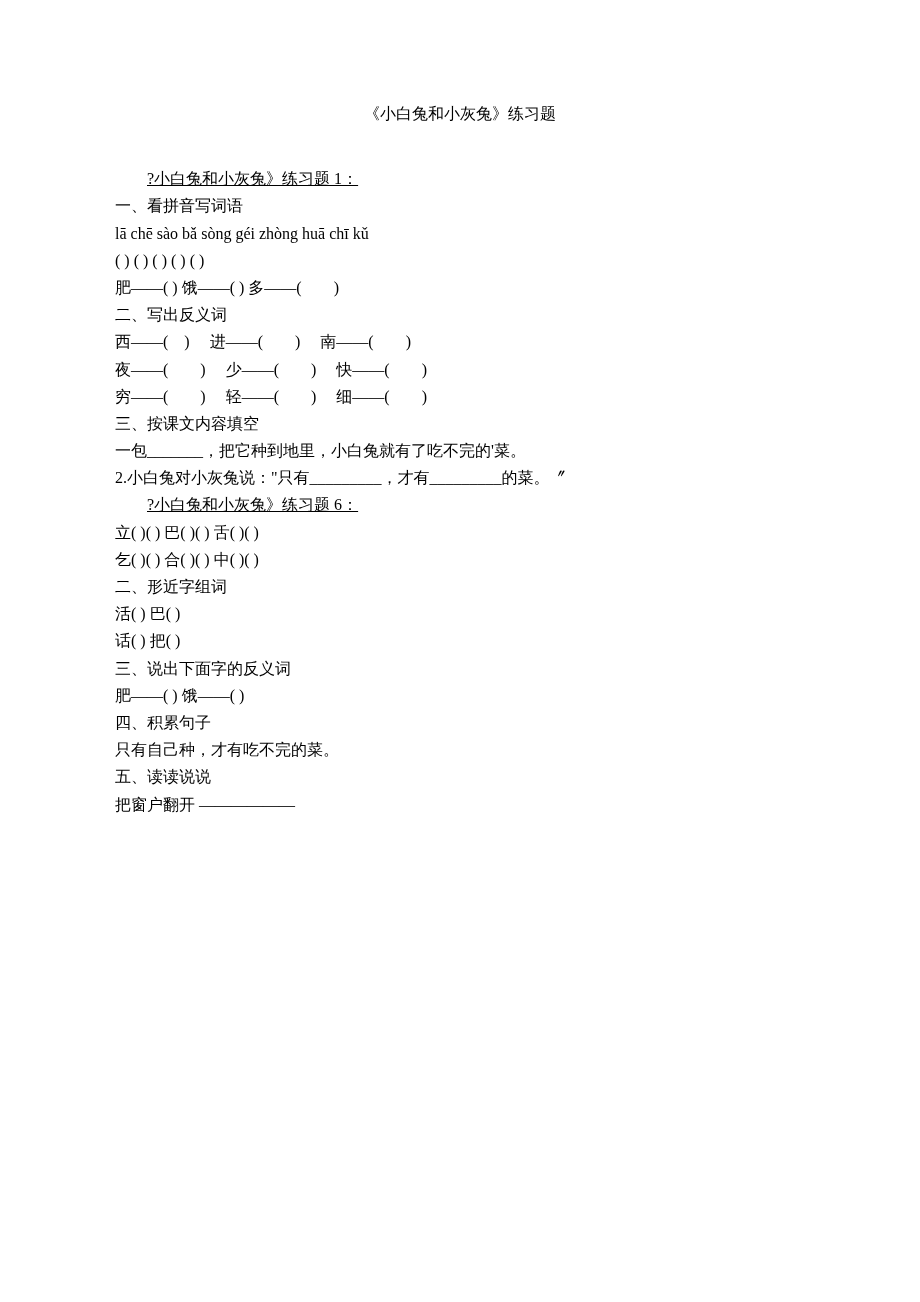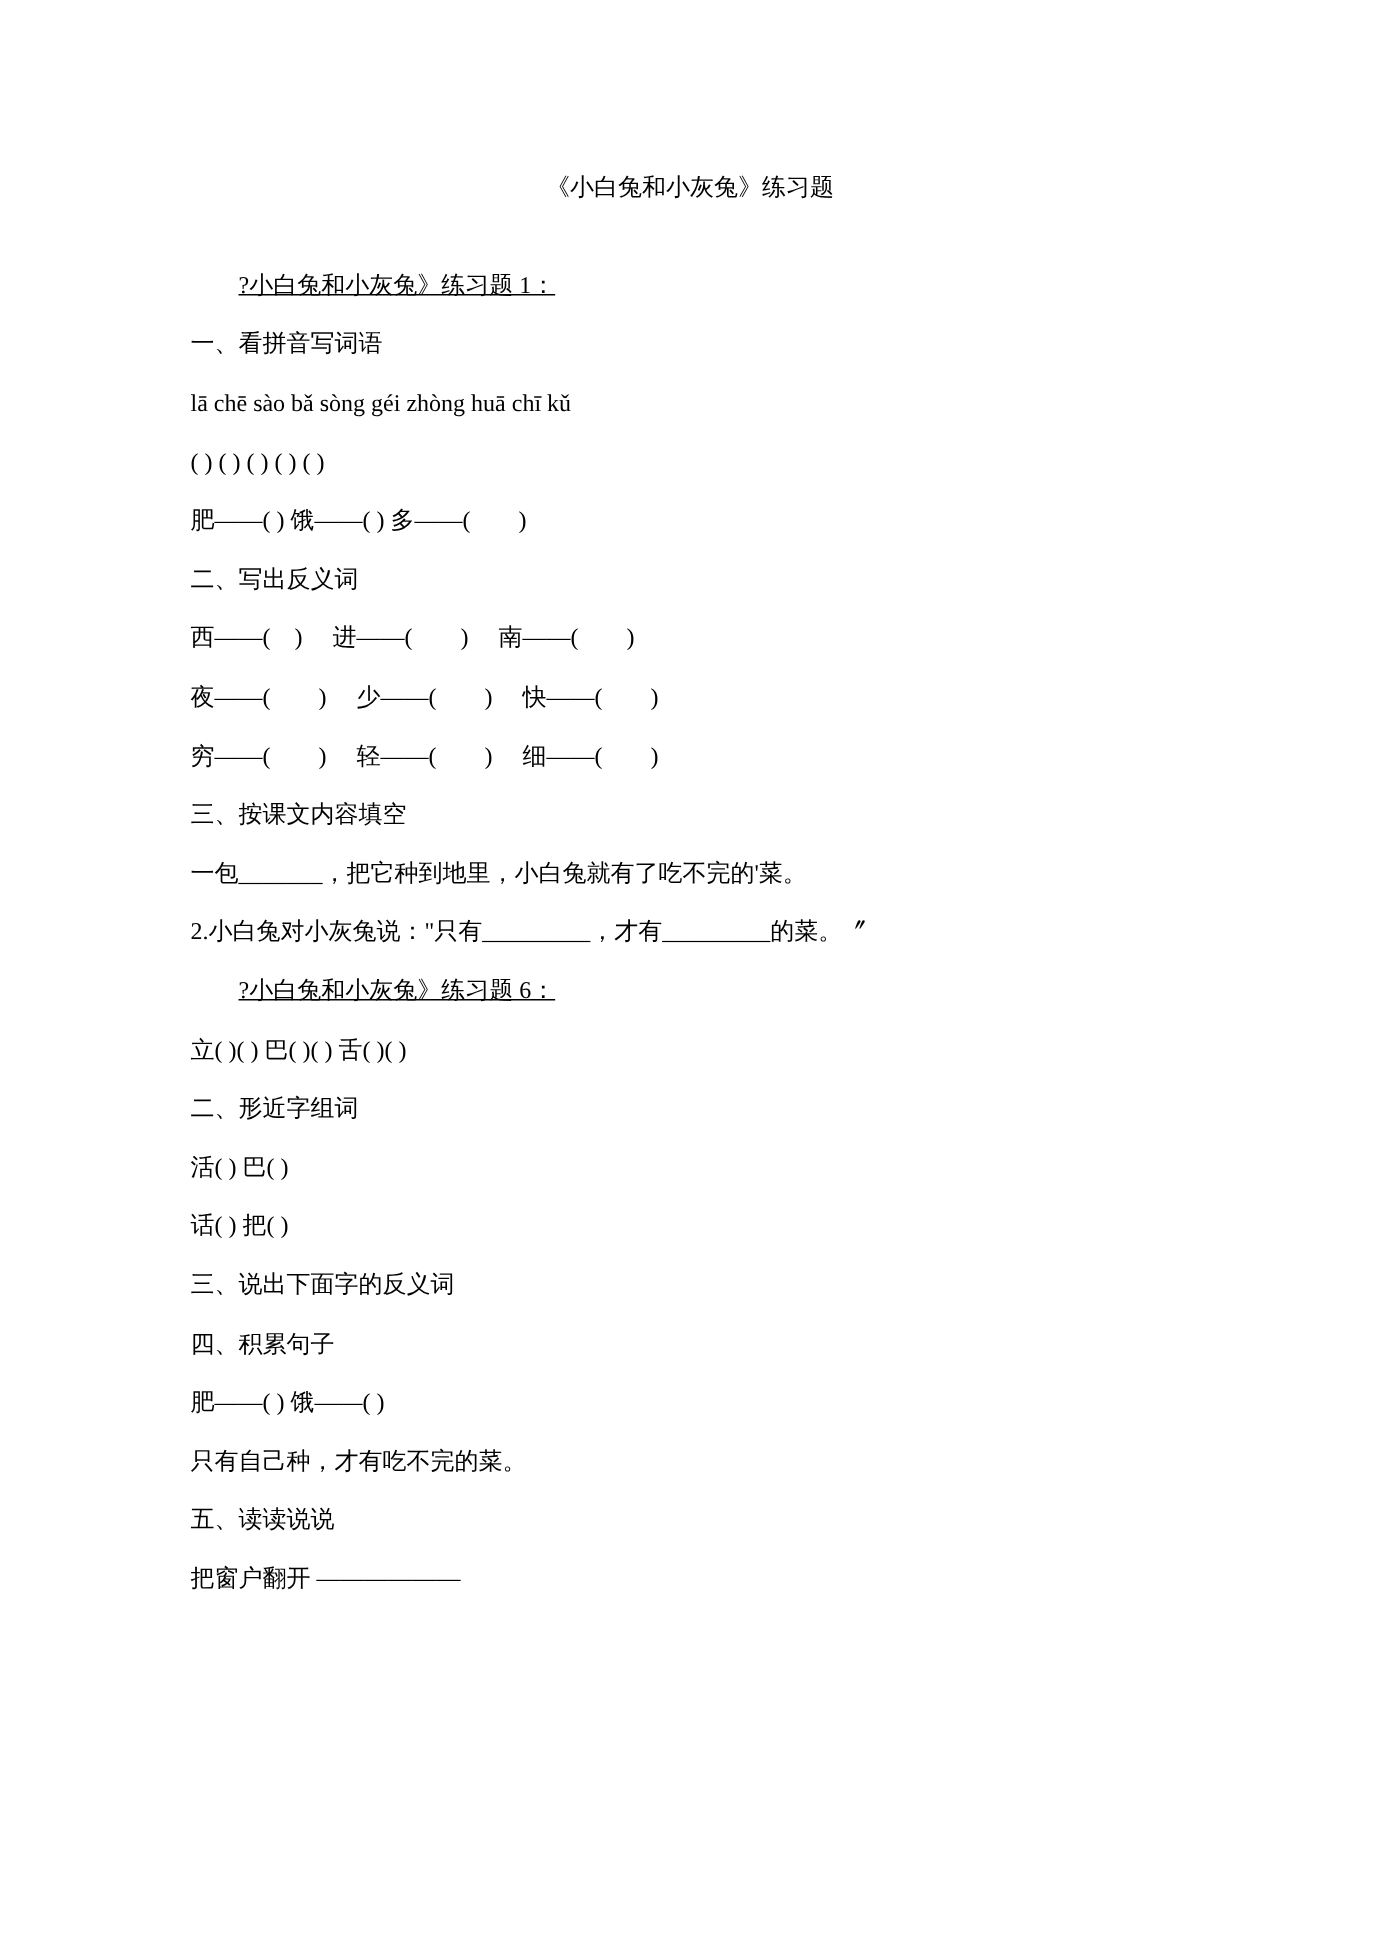--- a/index.html
+++ b/index.html
@@ -20,21 +20,21 @@
     .title {
       text-align: center;
       margin-bottom: 38px;
       font-size: 16px;
     }
     .indent {
       text-indent: 2em;
       text-decoration: underline;
     }
     p {
-      margin: 12px;
+      margin: 0;
       padding: 0;
     }
   </style>
 </head>
 <body>
 
 <div class="page">
   <p class="title">《小白兔和小灰兔》练习题</p>
   <div id="body-lines">
       <p class="indent">?小白兔和小灰兔》练习题 1：</p>
@@ -44,23 +44,24 @@
       <p>肥——( )  饿——( )  多——(　　)</p>
       <p>二、写出反义词</p>
       <p>西——(　)　 进——(　　)　 南——(　　)</p>
       <p>夜——(　　)　 少——(　　)　 快——(　　)</p>
       <p>穷——(　　)　 轻——(　　)　 细——(　　)</p>
       <p>三、按课文内容填空</p>
       <p>一包_______，把它种到地里，小白兔就有了吃不完的'菜。</p>
       <p>2.小白兔对小灰兔说："只有_________，才有_________的菜。〞</p>
       <p class="indent">?小白兔和小灰兔》练习题 6：</p>
       <p>立( )( )  巴( )( )  舌( )( )</p>
+      <p>乞( )( )  合( )( )  中( )( )</p>
       <p>二、形近字组词</p>
       <p>活( )  巴( )</p>
       <p>话( )  把( )</p>
       <p>三、说出下面字的反义词</p>
+      <p>肥——( )  饿——( )</p>
       <p>四、积累句子</p>
-      <p>肥——( )  饿——( )</p>
       <p>只有自己种，才有吃不完的菜。</p>
       <p>五、读读说说</p>
       <p>把窗户翻开  ——————</p>
     </div>
 </div>
 
 </body></html>

